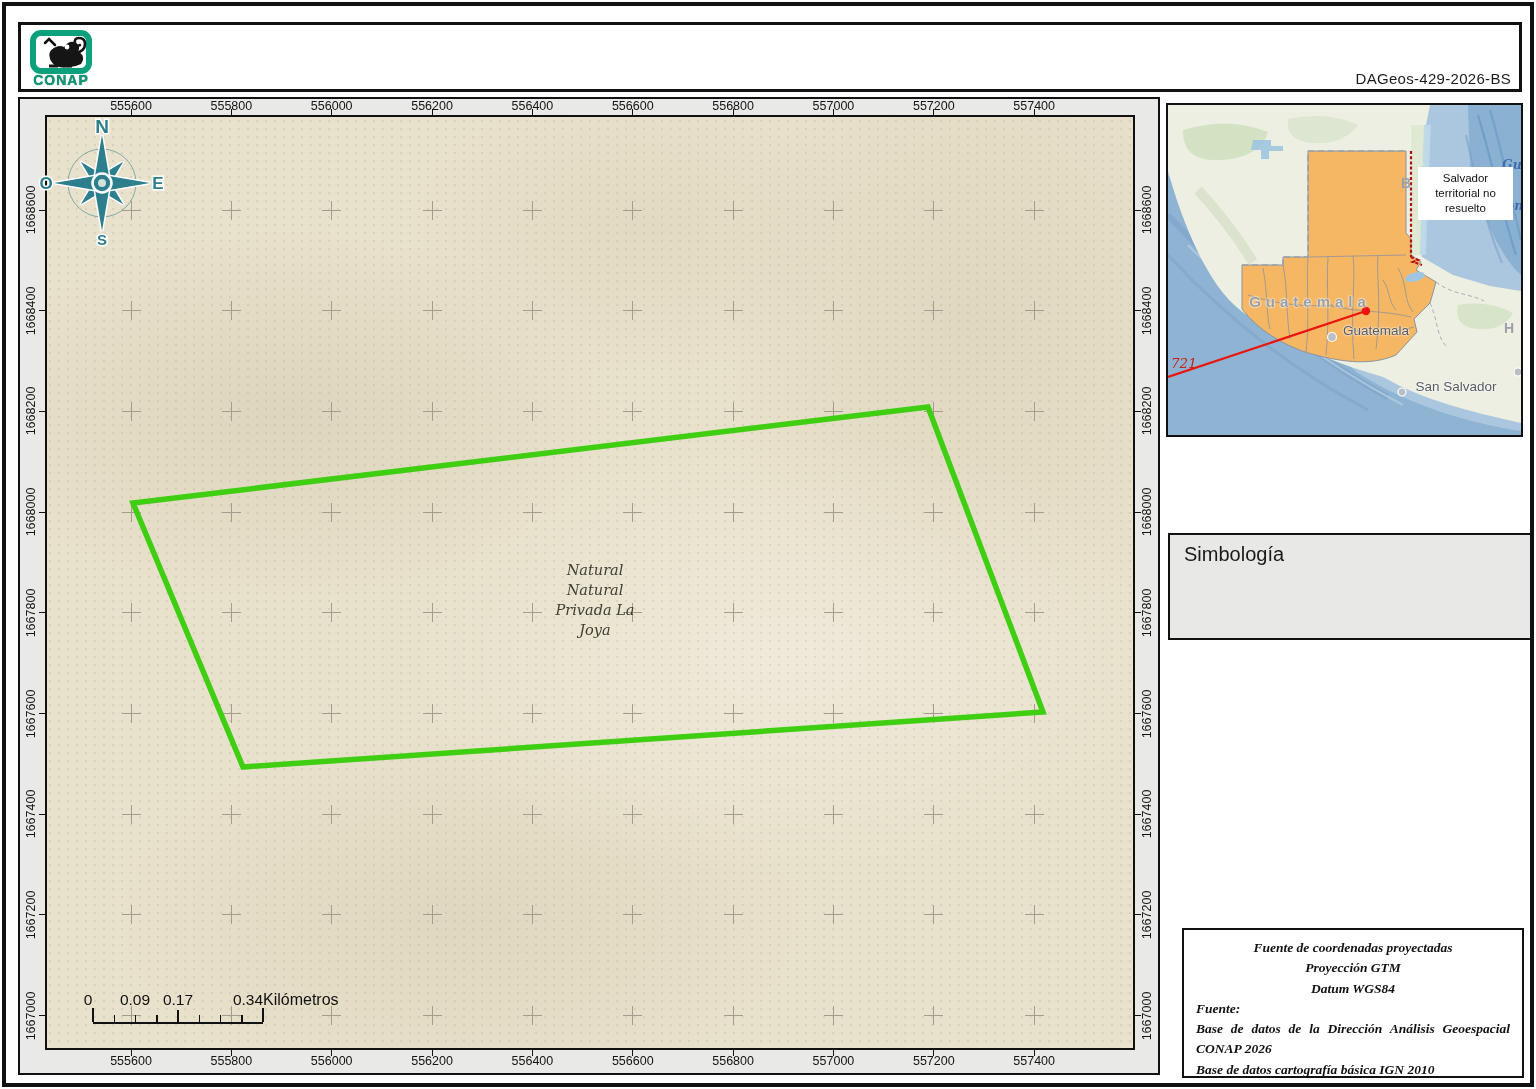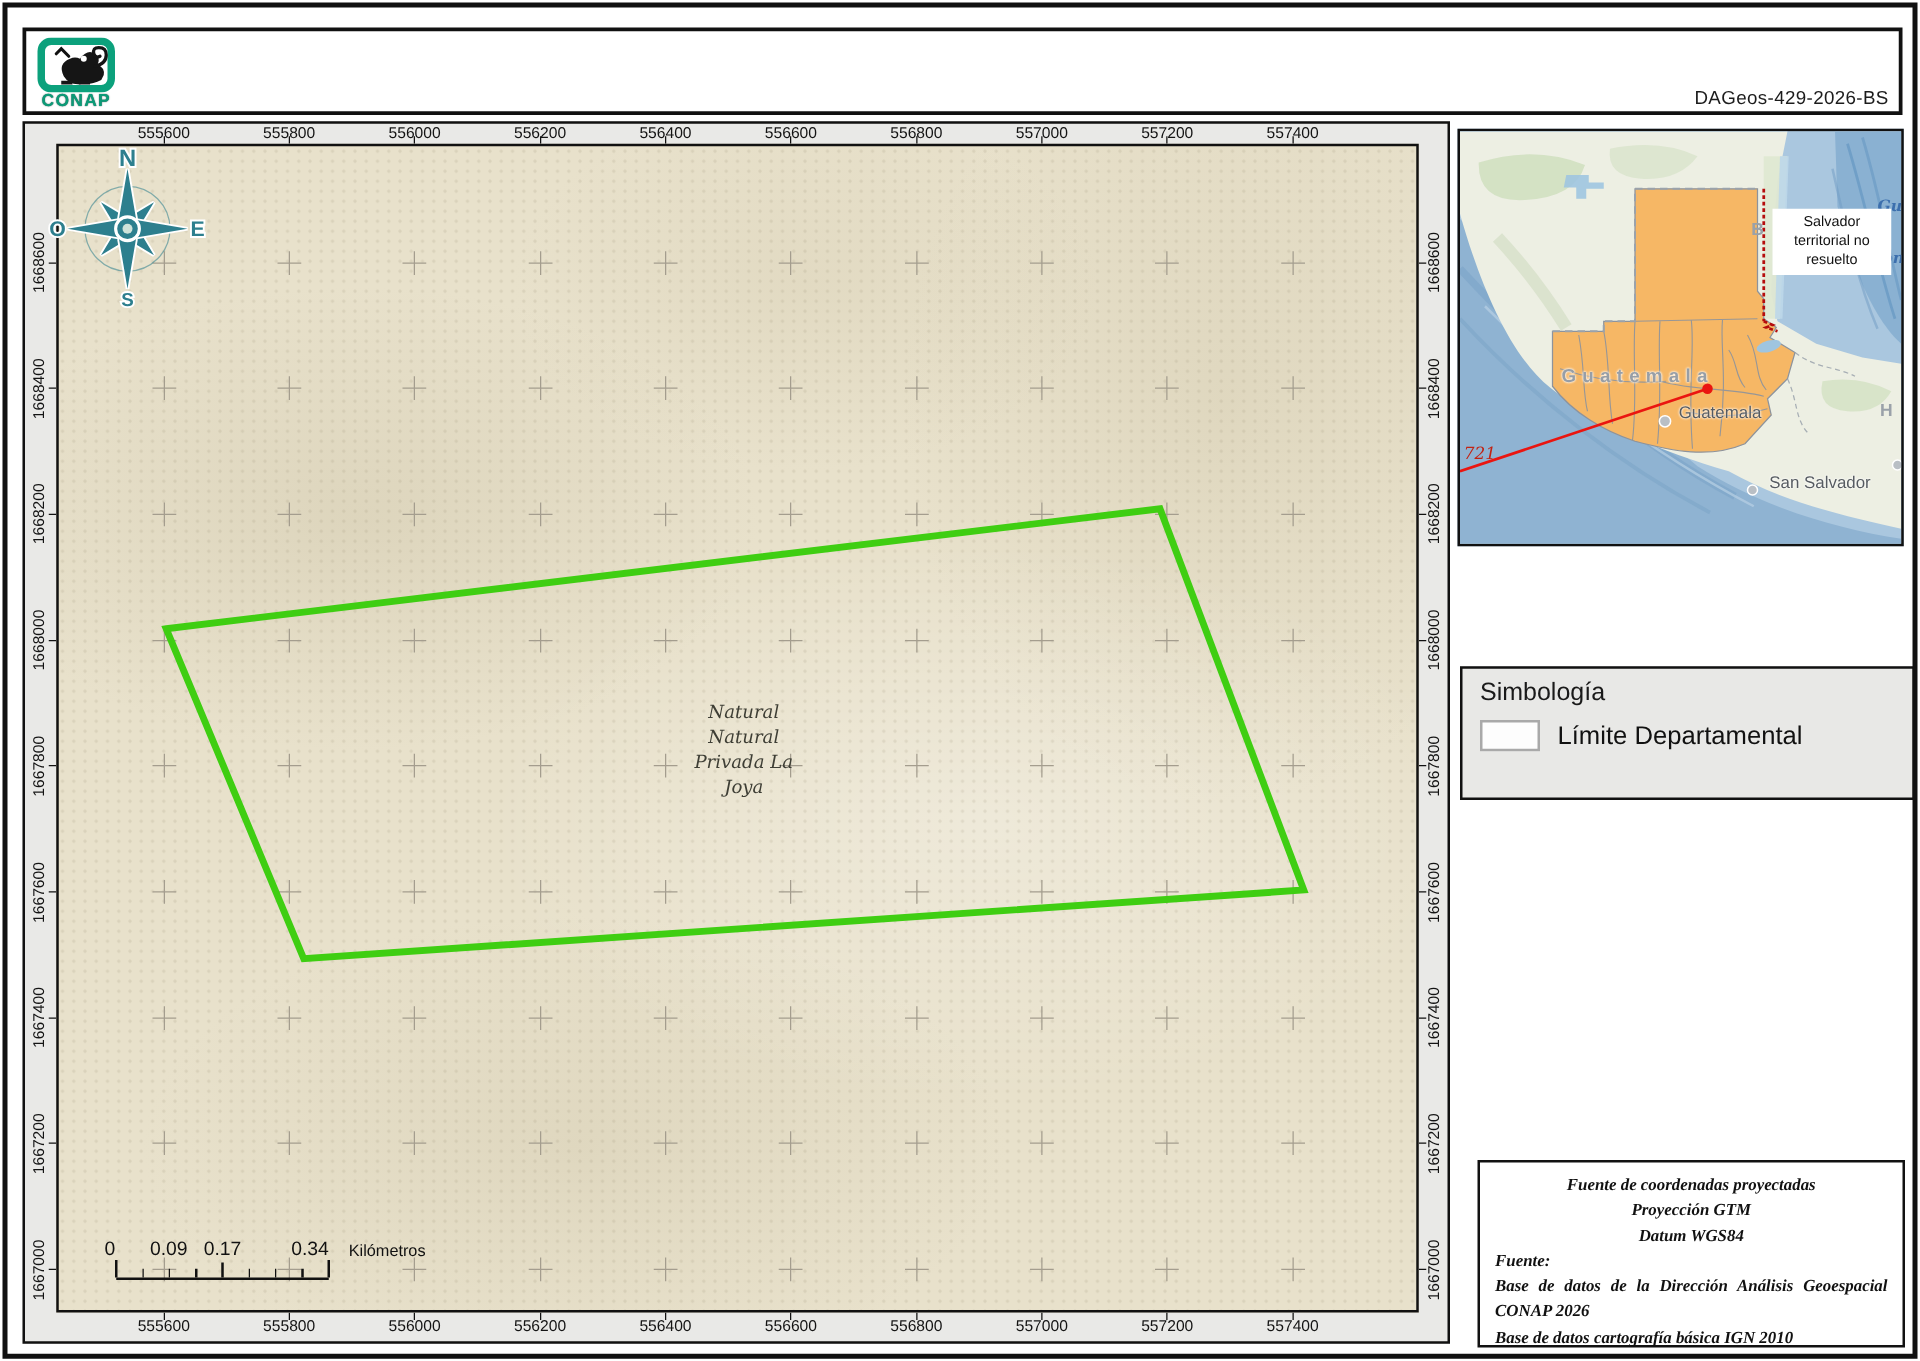--- a/index.html
+++ b/index.html
@@ -48,21 +48,21 @@
                 font-size:28px; font-weight:600; letter-spacing:11px; color:#8b8577; white-space:nowrap; }
   .reserve-label { z-index:5; transform:translateX(-50%); font-family:"DejaVu Serif", serif;
                    font-style:italic; font-size:14.5px; color:#3e3e35; text-align:center; line-height:20px; }
 
   .compass { left:-11px; top:0; z-index:6; }
   .compass text { font-family:"Liberation Sans", sans-serif; font-weight:bold; fill:#2d7f8e;
                   stroke:#fff; stroke-width:3px; paint-order:stroke; text-anchor:middle; }
 
   .sbar-wrap { left:0; top:860px; width:420px; height:60px; z-index:6; }
   .sbar-num { position:absolute; top:23px; transform:translate(-50%,-50%); font-size:15.5px; color:#111; }
-  .sbar-unit { position:absolute; left:232px; top:23px; transform:translateY(-50%); font-size:13px; color:#111; white-space:nowrap; }
+  .sbar-unit { position:absolute; left:216px; top:23px; transform:translateY(-50%); font-size:16px; color:#111; white-space:nowrap; }
   .sbar { position:absolute; left:46px; top:31px; width:170px; height:16px; border-bottom:2px solid #111; }
   .sbar i { position:absolute; bottom:0; width:1.5px; background:#111; }
 
   
   .inset { left:1166px; top:103px; width:357px; height:334px; border:2px solid #111; background:#aac7df; overflow:hidden; }
   .inset-label { position:absolute; white-space:nowrap; }
   .lbl-country { font-size:15px; font-weight:bold; letter-spacing:5px; color:#979ea6;
                  text-shadow:0 0 2px #fff,0 0 2px #fff; transform:translate(-50%,-50%); }
   .lbl-city { font-size:13.5px; color:#565b61; text-shadow:0 0 2px #fff,0 0 2px #fff; transform:translate(-50%,-50%); }
   .lbl-partial { font-size:14px; font-weight:bold; color:#9aa1a9; }
@@ -395,24 +395,20 @@
     <div class="inset-label lbl-blue" style="left:326px; top:93px;">Hond</div>
     <div class="inset-label lbl-country" style="left:142px; top:196px;">Guatemala</div>
     <div class="inset-label lbl-city" style="left:208px; top:225px;">Guatemala</div>
     <div class="inset-label lbl-city" style="left:288px; top:281px;">San Salvador</div>
     <div class="inset-label lbl-partial" style="left:336px; top:215px; letter-spacing:2px;">H o</div>
     <div class="inset-label lbl-road" style="left:3px; top:250px;">721</div>
   </div>
 
   <div class="abs legend">
     <div class="abs legend-title">Simbología</div>
-    <div class="legend-row" style="top:41px; width:330px;">
-      <div class="swatch sw-gray"></div>
-      <div class="legend-item-label">Límite Departamental</div>
-    </div>
   </div>
 
   <div class="abs credits">
     <div class="c">Fuente de coordenadas proyectadas</div>
     <div class="c">Proyección GTM</div>
     <div class="c">Datum WGS84</div>
     <div>Fuente:</div>
     <div class="j">Base de datos de la Dirección Análisis Geoespacial CONAP 2026</div>
     <div>Base de datos cartografía básica IGN 2010</div>
   </div>

